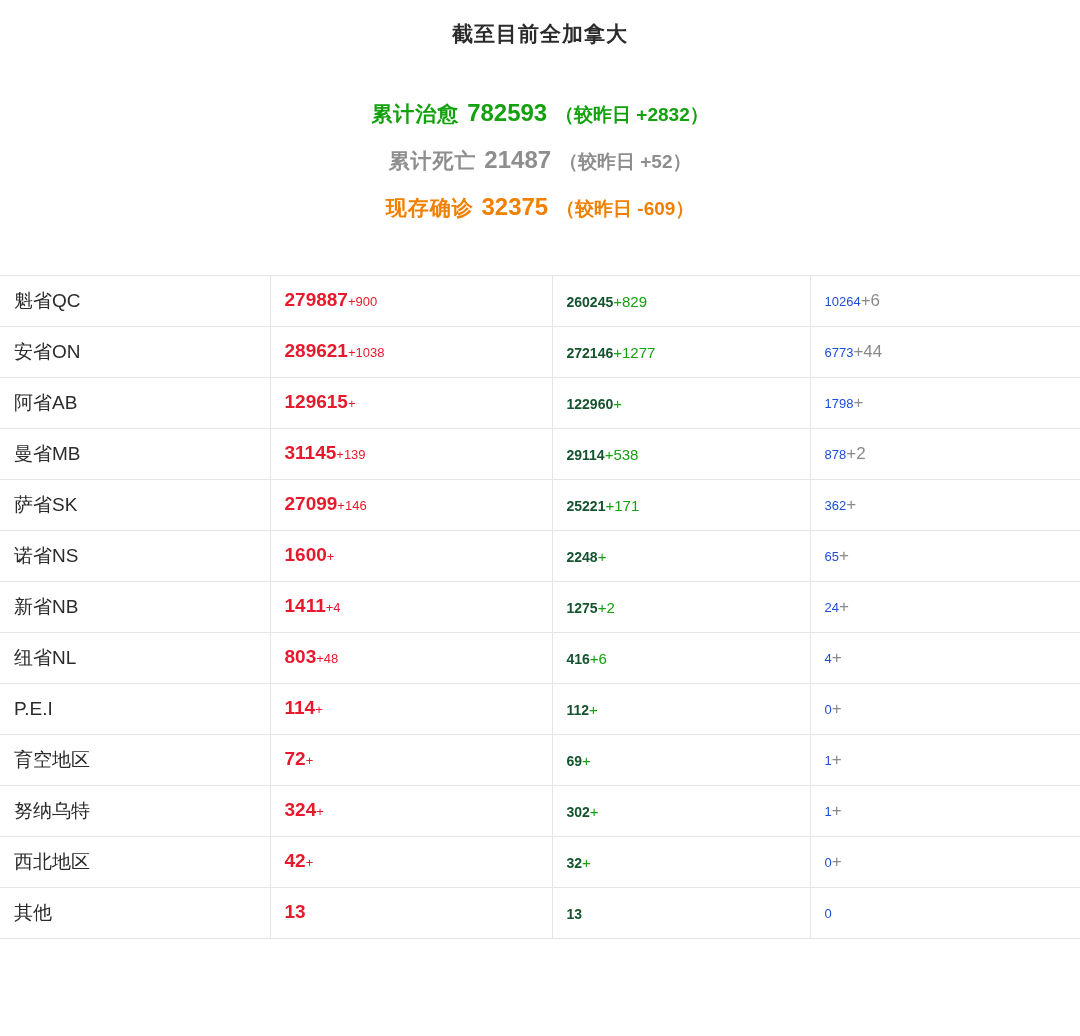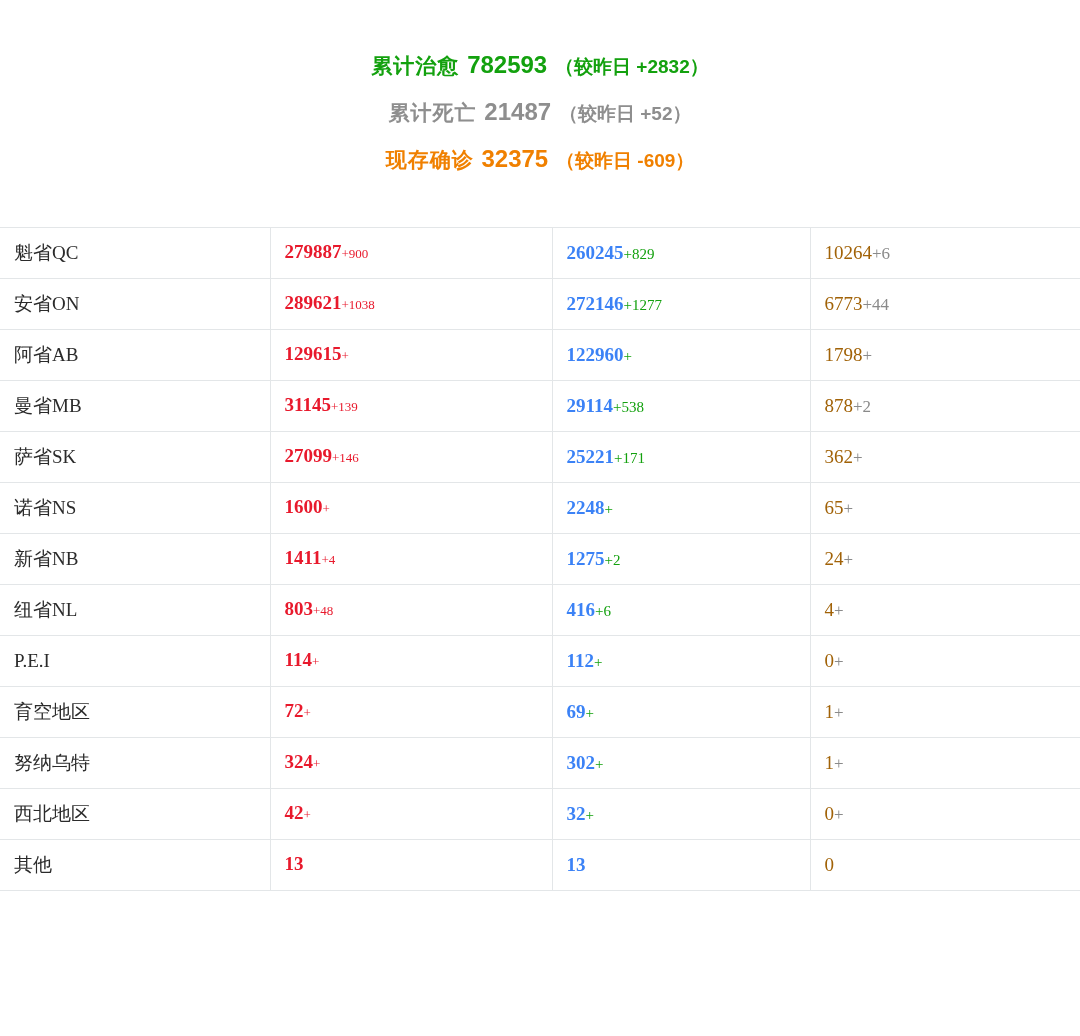--- a/index.html
+++ b/index.html
@@ -66,21 +66,20 @@
     width: 1080px;
     table-layout: fixed;
   }
   table.stats col.c0 { width: 270px; }
   table.stats col.c1 { width: 282px; }
   table.stats col.c2 { width: 258px; }
   table.stats col.c3 { width: 270px; }
 
   table.stats tr {
     height: 51px;
-    font-family: Liberation Serif, serif;
   }
   table.stats td {
     border-top: 1px solid #e3e6e8;
     border-right: 1px solid #e3e6e8;
     padding: 0 14px;
     vertical-align: middle;
     font-size: 19px;
     line-height: 22px;
   }
   table.stats tr:last-child td {
@@ -89,30 +88,31 @@
   table.stats td:last-child {
     border-right: none;
   }
   td.region {
     color: #2b2b2b;
     font-size: 19px;
     padding-left: 14px;
   }
   td.confirmed .num { color: #e8192c; font-weight: bold; font-size: 19px; }
   td.confirmed .inc { color: #e8192c; font-size: 13px; font-weight: normal; }
-  td.recovered .num { color: #3b82f6; font-weight: bold; font-size: 19px; }
+  td.recovered .num { color: #14532d; font-weight: bold; font-size: 14px; }
   td.recovered .inc { color: #13a10e; font-size: 15px; font-weight: normal; }
-  td.deaths .num { color: #a16207; font-size: 19px; }
+  td.deaths .num { color: #1d4ed8; font-size: 13px; }
   td.deaths .inc { color: #8a8a8a; font-size: 17px; }
 </style>
 </head>
 <body>
 
 <div class="page">
 
+  <div class="title">截至目前全加拿大</div>
 
   <div class="summary">
 
 
     <div class="summary-line line-recovered">
       <span class="label">累计治愈</span>
       <span class="value">782593</span>
       <span class="delta">（较昨日 +2832）</span>
     </div>
 

